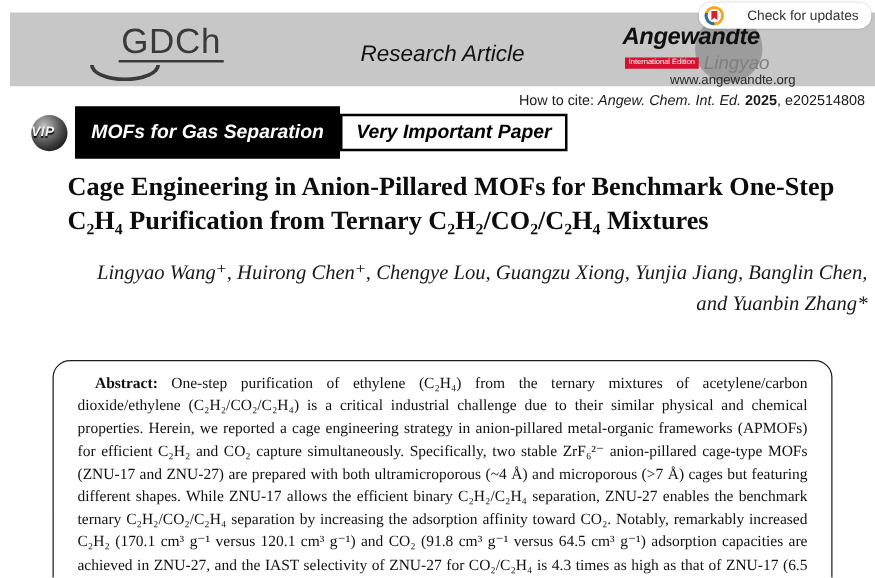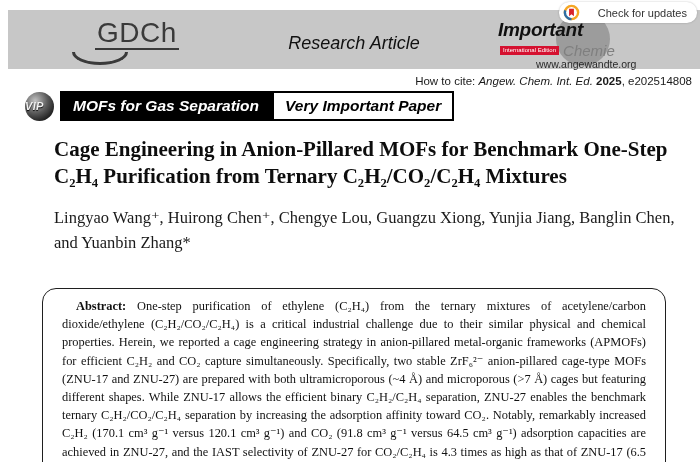--- a/index.html
+++ b/index.html
@@ -44,59 +44,59 @@
   .cit-year { font-weight:bold;margin-top:29px; }
 
   
   .vip-row { position:absolute; left:25px; top:90px; display:flex; align-items:center; height:32px; }
   .vip-circle { width:29px; height:29px; border-radius:50%; flex:0 0 auto;
                 background:radial-gradient(circle at 35% 30%, #c2c2c2, #5a5a5a 45%, #101010 85%);
                 display:flex; align-items:center; margin-right:6px; }
   .vip-circle span { color:#f2f2f2; font-size:11px; font-weight:bold; font-style:italic;
                      text-shadow:0 1px 1px #000; letter-spacing:0.3px; }
   .topic-box { background:#000000; color:#ffffff; font-weight:bold; font-style:italic;
-               font-size:15.5px; height:30px; display:flex; align-items:center;
+               font-size:15.5px; height:42px; display:flex; align-items:center;
                padding:0 13px; white-space:nowrap; }
   .vip-label-box { background:#ffffff; color:#000000; font-weight:bold; font-style:italic;
                    font-size:15.5px; height:30px; display:flex; align-items:center;
                    padding:0 11px; border:2px solid #000; white-space:nowrap; }
 
   
   .paper-title { position:absolute; left:54px; top:136px; width:640px;
                  font-family:"Liberation Serif","DejaVu Serif",serif;
                  font-size:21px; font-weight:bold; color:#0d0d0d; line-height:27px;
                  white-space:pre-line; }
   .paper-authors { position:absolute; left:54px; top:205px; width:640px;
                    font-family:"Liberation Serif","DejaVu Serif",serif;
-                   font-size:16.5px; color:#1a1a1a; line-height:25px;
-                   white-space:pre-line; }
+                   font-size:16.5px; font-style:italic; color:#1a1a1a; line-height:25px;
+                   white-space:pre-line;text-align:right; }
 
   .abstract-box { position:absolute; left:42px; top:288px; width:624px; height:215px;
                   border:1.5px solid #1f1f1f; border-radius:14px; padding:8px 19px; }
   .abstract-box p { font-family:"Liberation Serif","DejaVu Serif",serif;
                     font-size:12.4px; color:#111; line-height:18.2px; text-align:justify; }
   .abstract-label { font-weight:bold;margin-left:14px; }
 </style>
 </head>
 <body>
 
 <div class="banner">
   <div class="gdch">
     <div class="gdch-text">GDCh</div>
     <div class="gdch-arc"></div>
   </div>
 
   <div class="research-article">Research Article</div>
 
   <div class="angw">
     <div class="angw-circle"></div>
-    <div class="angw-name">Important</div>
+    <div class="angw-name">Angewandte</div>
     <div class="angw-row">
       <span class="angw-edition">International Edition</span>
-      <span class="angw-chemie">Chemie</span>
+      <span class="angw-chemie">Lingyao</span>
     </div>
     <div class="angw-site">www.angewandte.org</div>
   </div>
 </div>
 
 <div class="check-updates">
   <svg width="17" height="17" viewBox="0 0 24 24">
     <circle cx="12" cy="12" r="11" fill="#f5a623"></circle>
     <path d="M12 23 A11 11 0 0 1 1.6 8.5 L12 12 Z" fill="#2e6da4"></path>
     <circle cx="12" cy="12" r="7.6" fill="#ffffff"></circle>

